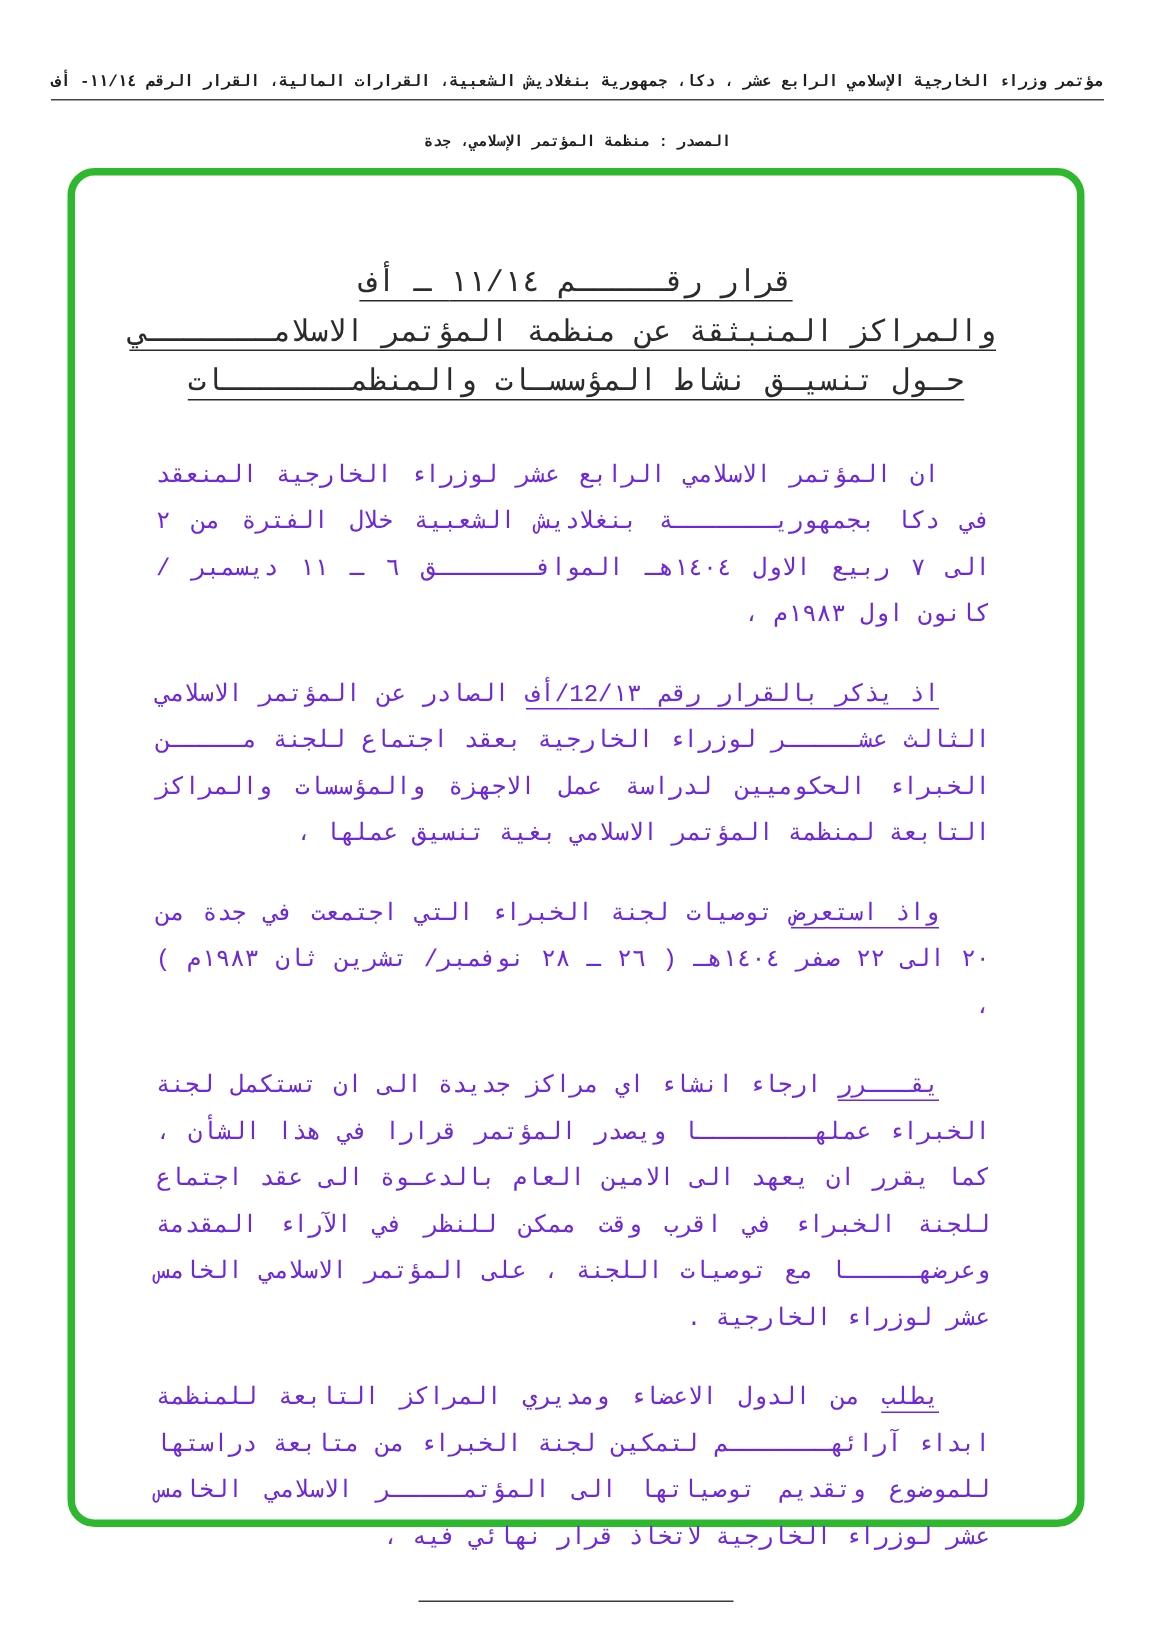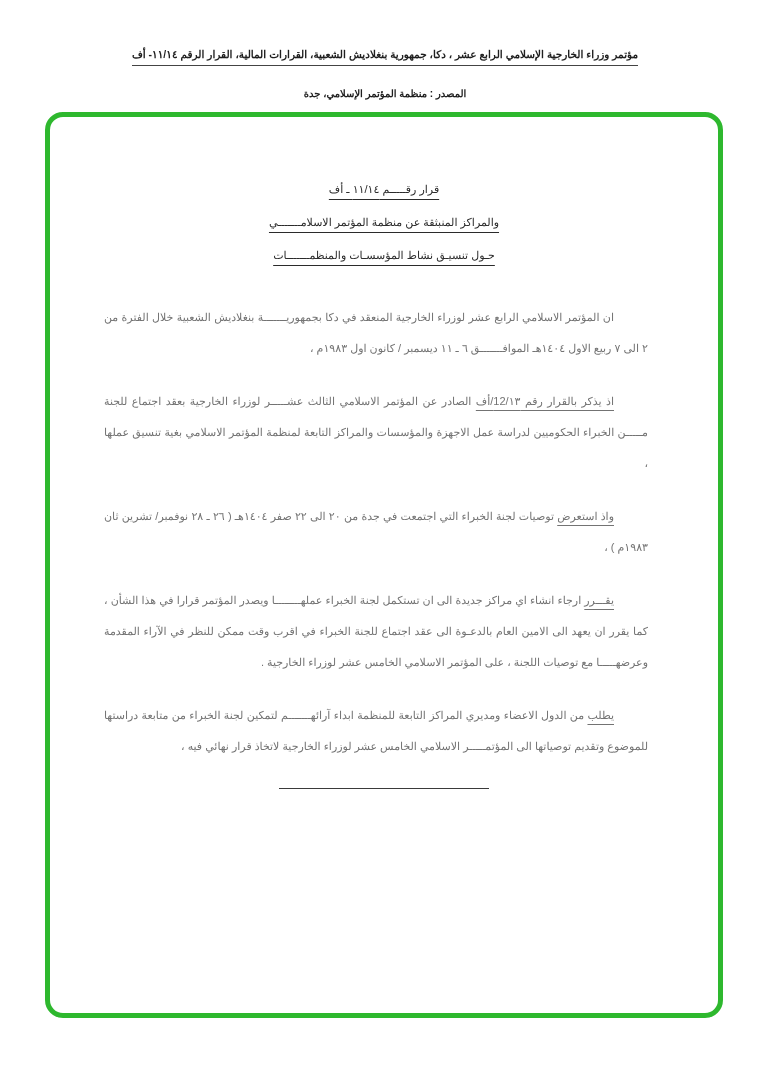--- a/index.html
+++ b/index.html
@@ -5,21 +5,21 @@
   html, body {
     margin: 0;
     padding: 0;
     background: #ffffff;
   }
   .page {
     position: relative;
     width: 770px;
     height: 1086px;
     background: #ffffff;
-    font-family: Liberation Sans, sans-serif;
+    font-family: Liberation Mono, monospace;
     color: #262626;
     overflow: hidden;
   }
   .doc-header {
     position: absolute;
     top: 44px;
     left: 0;
     width: 100%;
     text-align: center;
     direction: rtl;
@@ -54,35 +54,35 @@
     direction: rtl;
     box-sizing: border-box;
     padding: 56px 54px 0 54px;
     height: 100%;
   }
   .title-block {
     text-align: center;
     margin: 0 auto 30px auto;
   }
   .title-line {
-    font-size: 11px;
+    font-size: 20px;
     line-height: 33px;
     color: #2b2b2b;
     text-decoration: underline;
     text-underline-offset: 6px;
     text-decoration-thickness: 1px;
     white-space: nowrap;
   }
   .para {
-    margin: 0 16px 22px 0;
-    font-size: 11px;
+    margin: 0 4px 22px 0;
+    font-size: 16px;
     line-height: 31px;
     text-align: justify;
     text-indent: 34px;
-    color: #737373;
+    color: #6d28d9;
   }
   .para .lead {
     text-decoration: underline;
     text-underline-offset: 5px;
     text-decoration-thickness: 1px;
   }
   .sig-line {
     width: 210px;
     margin: 26px auto 0 auto;
     border-top: 1px solid #3a3a3a;

